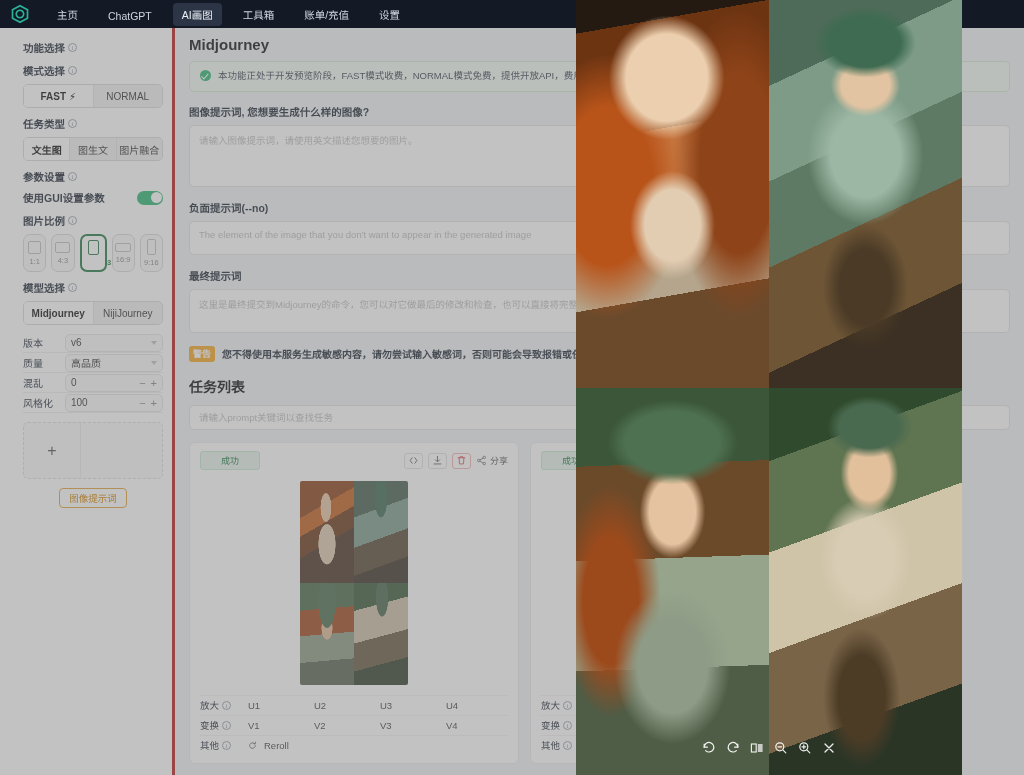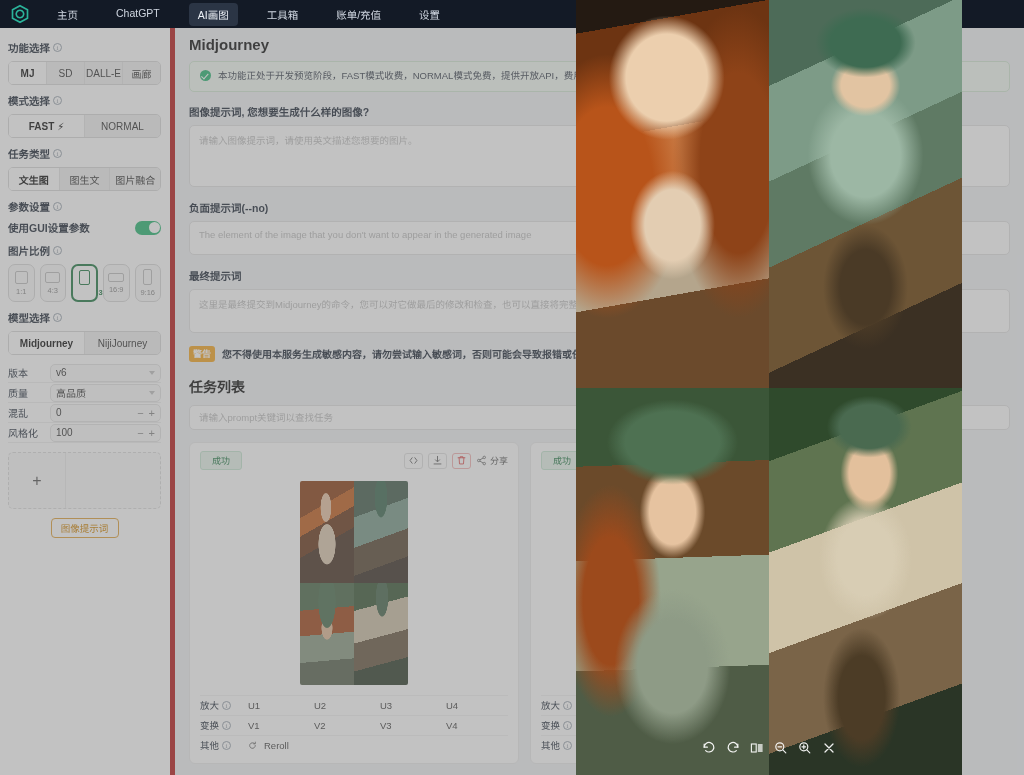--- a/index.html
+++ b/index.html
@@ -11,34 +11,34 @@
   }
   #root { position: relative; width: 1024px; height: 775px; }
 
   
   .navbar {
     height: 28px; background: #131a26;
     display: flex; align-items: center; padding: 0 10px;
     position: relative; z-index: 5;
   }
   .logo { width: 20px; height: 20px; margin-right: 18px; flex: 0 0 auto; }
-  .nav-items { display: flex; align-items: flex-start; gap: 20px; }
+  .nav-items { display: flex; align-items: flex-end; gap: 12px; }
   .nav-item {
     font-size: 10.5px; color: #cfd6e0; padding: 4px 9px; border-radius: 4px;
     white-space: nowrap; cursor: pointer;
   }
   .nav-item.active { background: #2b3545; color: #eef2f7; }
 
   
   .app-body { display: flex; height: 747px; background: #f0f2f5; }
 
   
   .sidebar {
     width: 175px; flex: 0 0 175px; background: #ffffff;
-    padding: 10px 9px 0 8px; border-right: 5px solid #b91c1c;
+    padding: 10px 9px 0 23px; border-right: 3px solid #b91c1c;
     overflow: hidden;
   }
   .sec-label {
     font-size: 10.5px; color: #1f2937; font-weight: 700;
     margin: 8px 0 6px 0; display: flex; align-items: center; gap: 3px;
   }
   .sec-label:first-child { margin-top: 2px; }
   .info-i {
     display: inline-block; width: 9px; height: 9px; border: 1px solid #9aa3ad;
     border-radius: 50%; font-size: 7px; line-height: 8px; text-align: center;
@@ -162,21 +162,21 @@
   }
 
   .cards { display: flex; gap: 11px; }
   .card {
     width: 330px; flex: 0 0 330px; background: #fff; border: 1px solid #ebebeb;
     border-radius: 6px; padding: 8px 10px;
   }
   .card-head { display: flex; align-items: center; justify-content: space-between; height: 20px; }
   .badge-ok {
     background: #e8f5ec; color: #237a46; border: 1px solid #c6e6d2;
-    font-size: 9px; border-radius: 3px; padding: 2px 11px;
+    font-size: 9px; border-radius: 3px; padding: 2px 20px;
   }
   .icon-row { display: flex; align-items: center; gap: 5px; }
   .ibtn {
     width: 19px; height: 16px; border: 1px solid #e0e0e0; border-radius: 3px;
     background: #fff; display: flex; align-items: center; justify-content: center;
     cursor: pointer;
   }
   .ibtn.danger { border-color: #f3b4b4; }
   .share { display: flex; align-items: center; gap: 3px; font-size: 9px; color: #555; cursor: pointer; }
 
@@ -238,26 +238,20 @@
     </div>
   </div>
 
   <div class="app-body">
 
     <div class="sidebar">
 
       <div class="sec-label">
         <span>功能选择</span>
         <span class="info-i">i</span>
-      </div>
-      <div class="seg">
-        <div class="on">MJ</div>
-        <div>SD</div>
-        <div>DALL-E</div>
-        <div>画廊</div>
       </div>
 
       <div class="sec-label">
         <span>模式选择</span>
         <span class="info-i">i</span>
       </div>
       <div class="seg">
         <div class="on">FAST ⚡</div>
         <div>NORMAL</div>
       </div>

